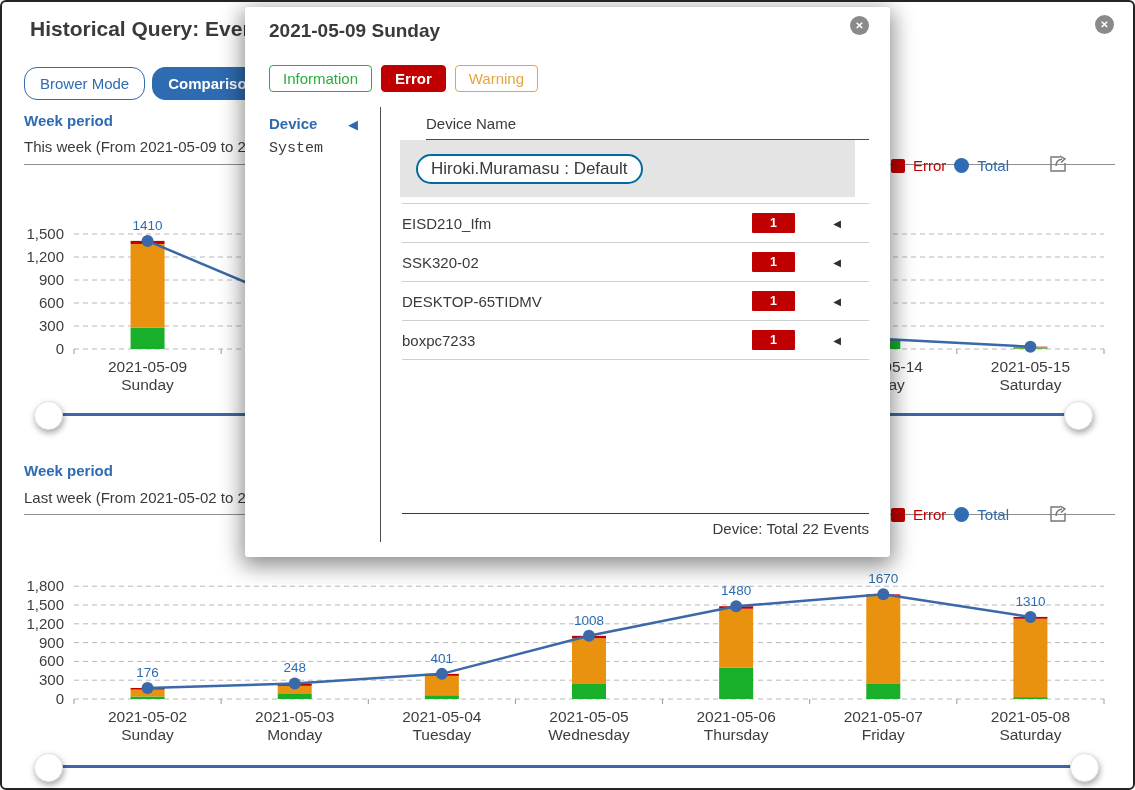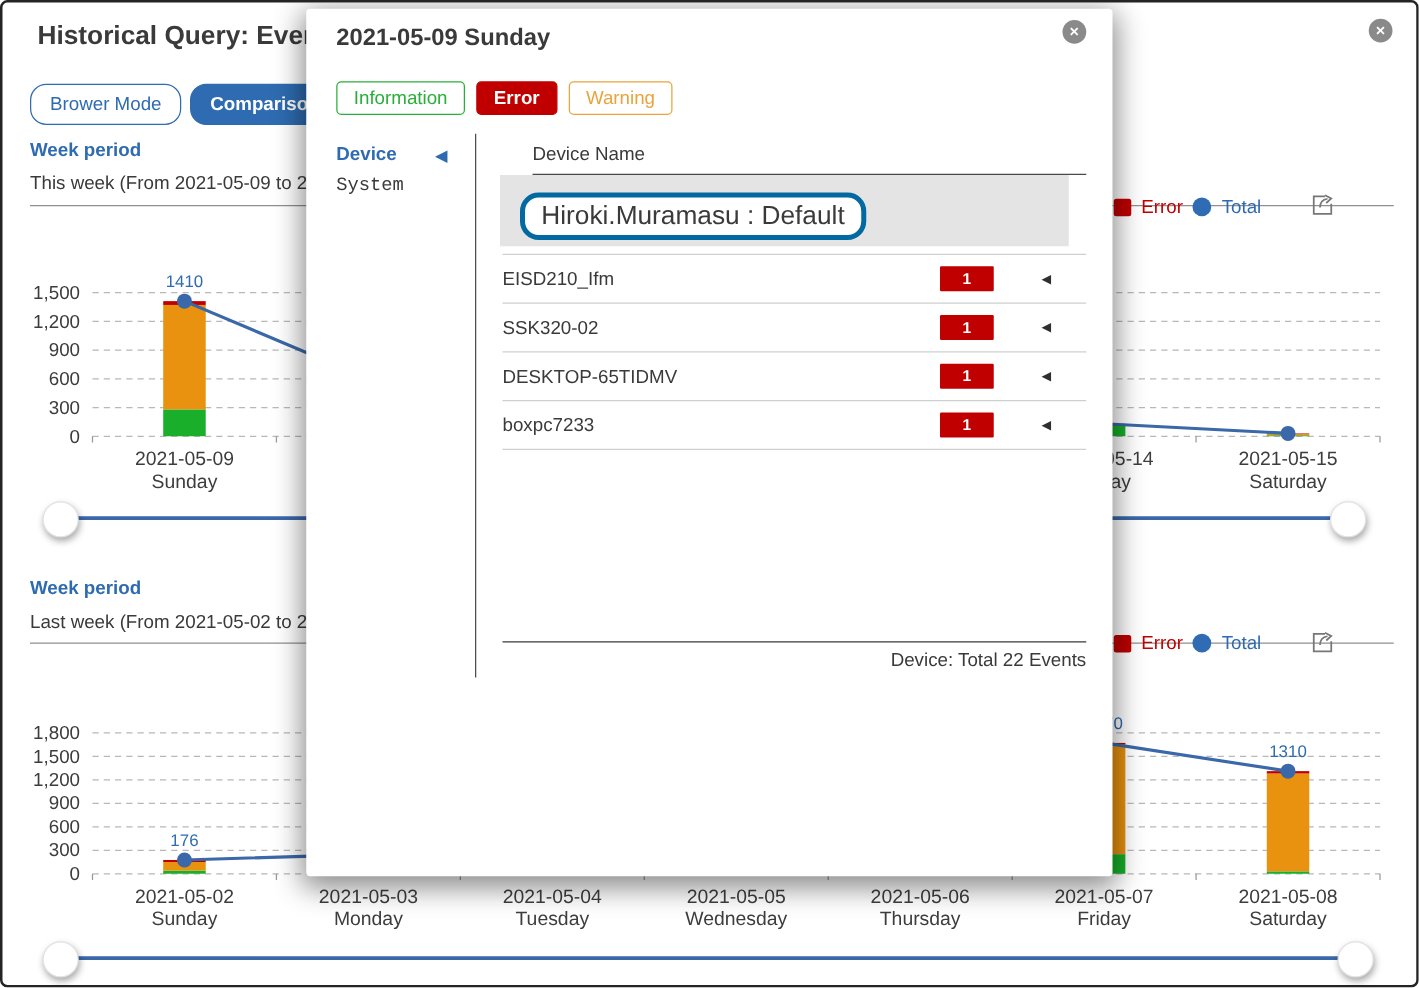--- a/index.html
+++ b/index.html
@@ -20,21 +20,21 @@
   .legend{display:flex;align-items:center;gap:8px;left:889px;}
   .legend .sq{width:14px;height:14px;background:#c00000;border-radius:2px;display:inline-block;}
   .legend .err-t{color:#c00000;font-size:15px;}
   .legend .dot{width:15px;height:15px;border-radius:50%;background:#2f6cb3;display:inline-block;}
   .legend .tot-t{color:#2e6bb0;font-size:15px;}
   .slider-track{height:3px;background:#3a68a8;border-radius:2px;}
   .slider-handle{width:27px;height:27px;border-radius:50%;background:#fff;border:1px solid #e2e2e2;
         box-shadow:1px 3px 6px rgba(0,0,0,.35);}
   svg text{font-family:"Liberation Sans",sans-serif;}
   
-  .modal{left:243px;top:5px;width:645px;height:694px;background:#fff;border-radius:3px;z-index:50;
+  .modal{left:243px;top:5px;width:645px;height:550px;background:#fff;border-radius:3px;z-index:50;
         box-shadow:0 6px 22px 3px rgba(0,0,0,.45);}
   .modal-title{left:24px;top:13px;font-size:19px;font-weight:bold;color:#3a3a3a;}
   .filters{left:24px;top:58px;display:flex;gap:9px;}
   .filter-btn{font-size:15px;padding:4px 13px;border-radius:4px;cursor:pointer;}
   .filter-info{border:1px solid #2aae3a;color:#2aae3a;background:#fff;}
   .filter-error{border:1px solid #c00000;color:#fff;background:#c00000;font-weight:bold;}
   .filter-warn{border:1px solid #e9a43c;color:#e9a43c;background:#fff;}
   .side-item{left:24px;font-size:15px;cursor:pointer;}
   .side-active{color:#2e6bb0;font-weight:bold;}
   .side-pointer{left:103px;top:110px;color:#2e6bb0;font-size:13px;}
@@ -42,22 +42,22 @@
   .modal-content{left:157px;top:108px;width:467px;}
   .tbl-header{font-size:15px;color:#3a3a3a;padding-bottom:7px;border-bottom:1px solid #4a4a4a;margin-left:24px;}
   .dev-row{position:relative;height:38px;display:flex;align-items:center;}
   .dev-row.bordered{border-top:1px solid #cfcfcf;}
   .final-divider{border-top:1px solid #cfcfcf;height:0;}
   .dev-name{font-size:15px;color:#3a3a3a;}
   .count-badge{position:absolute;left:350px;top:9px;width:43px;height:20px;background:#c00000;color:#fff;
         font-size:12.5px;font-weight:bold;display:flex;align-items:center;justify-content:center;border-radius:1px;}
   .row-caret{position:absolute;left:424px;width:22px;text-align:center;font-size:10px;color:#2f2f2f;cursor:pointer;}
   .expand-panel{background:#e4e4e4;margin:0 0 6px -2px;height:57px;width:455px;}
-  .detail-pill{display:inline-block;margin:14px 0 0 16px;padding:3px 13px;border:4px solid #0369a1;
-        border-radius:15px;background:#fff;font-size:21px;color:#3a3a3a;}
+  .detail-pill{display:inline-block;margin:14px 0 0 16px;padding:3px 13px;border:2px solid #0369a1;
+        border-radius:15px;background:#fff;font-size:17px;color:#3a3a3a;}
   .modal-footer-line{left:157px;top:506px;width:467px;height:0;border-top:1px solid #3a3a3a;}
   .modal-footer{left:157px;top:513px;width:467px;text-align:right;font-size:15px;font-weight:normal;color:#3a3a3a;}
 </style>
 </head>
 <body>
 
 <div class="page">
 
   <div class="abs page-title">Historical Query: Events</div>
   <div class="abs close-circle" style="left:1093px;top:13px;">✕</div>

